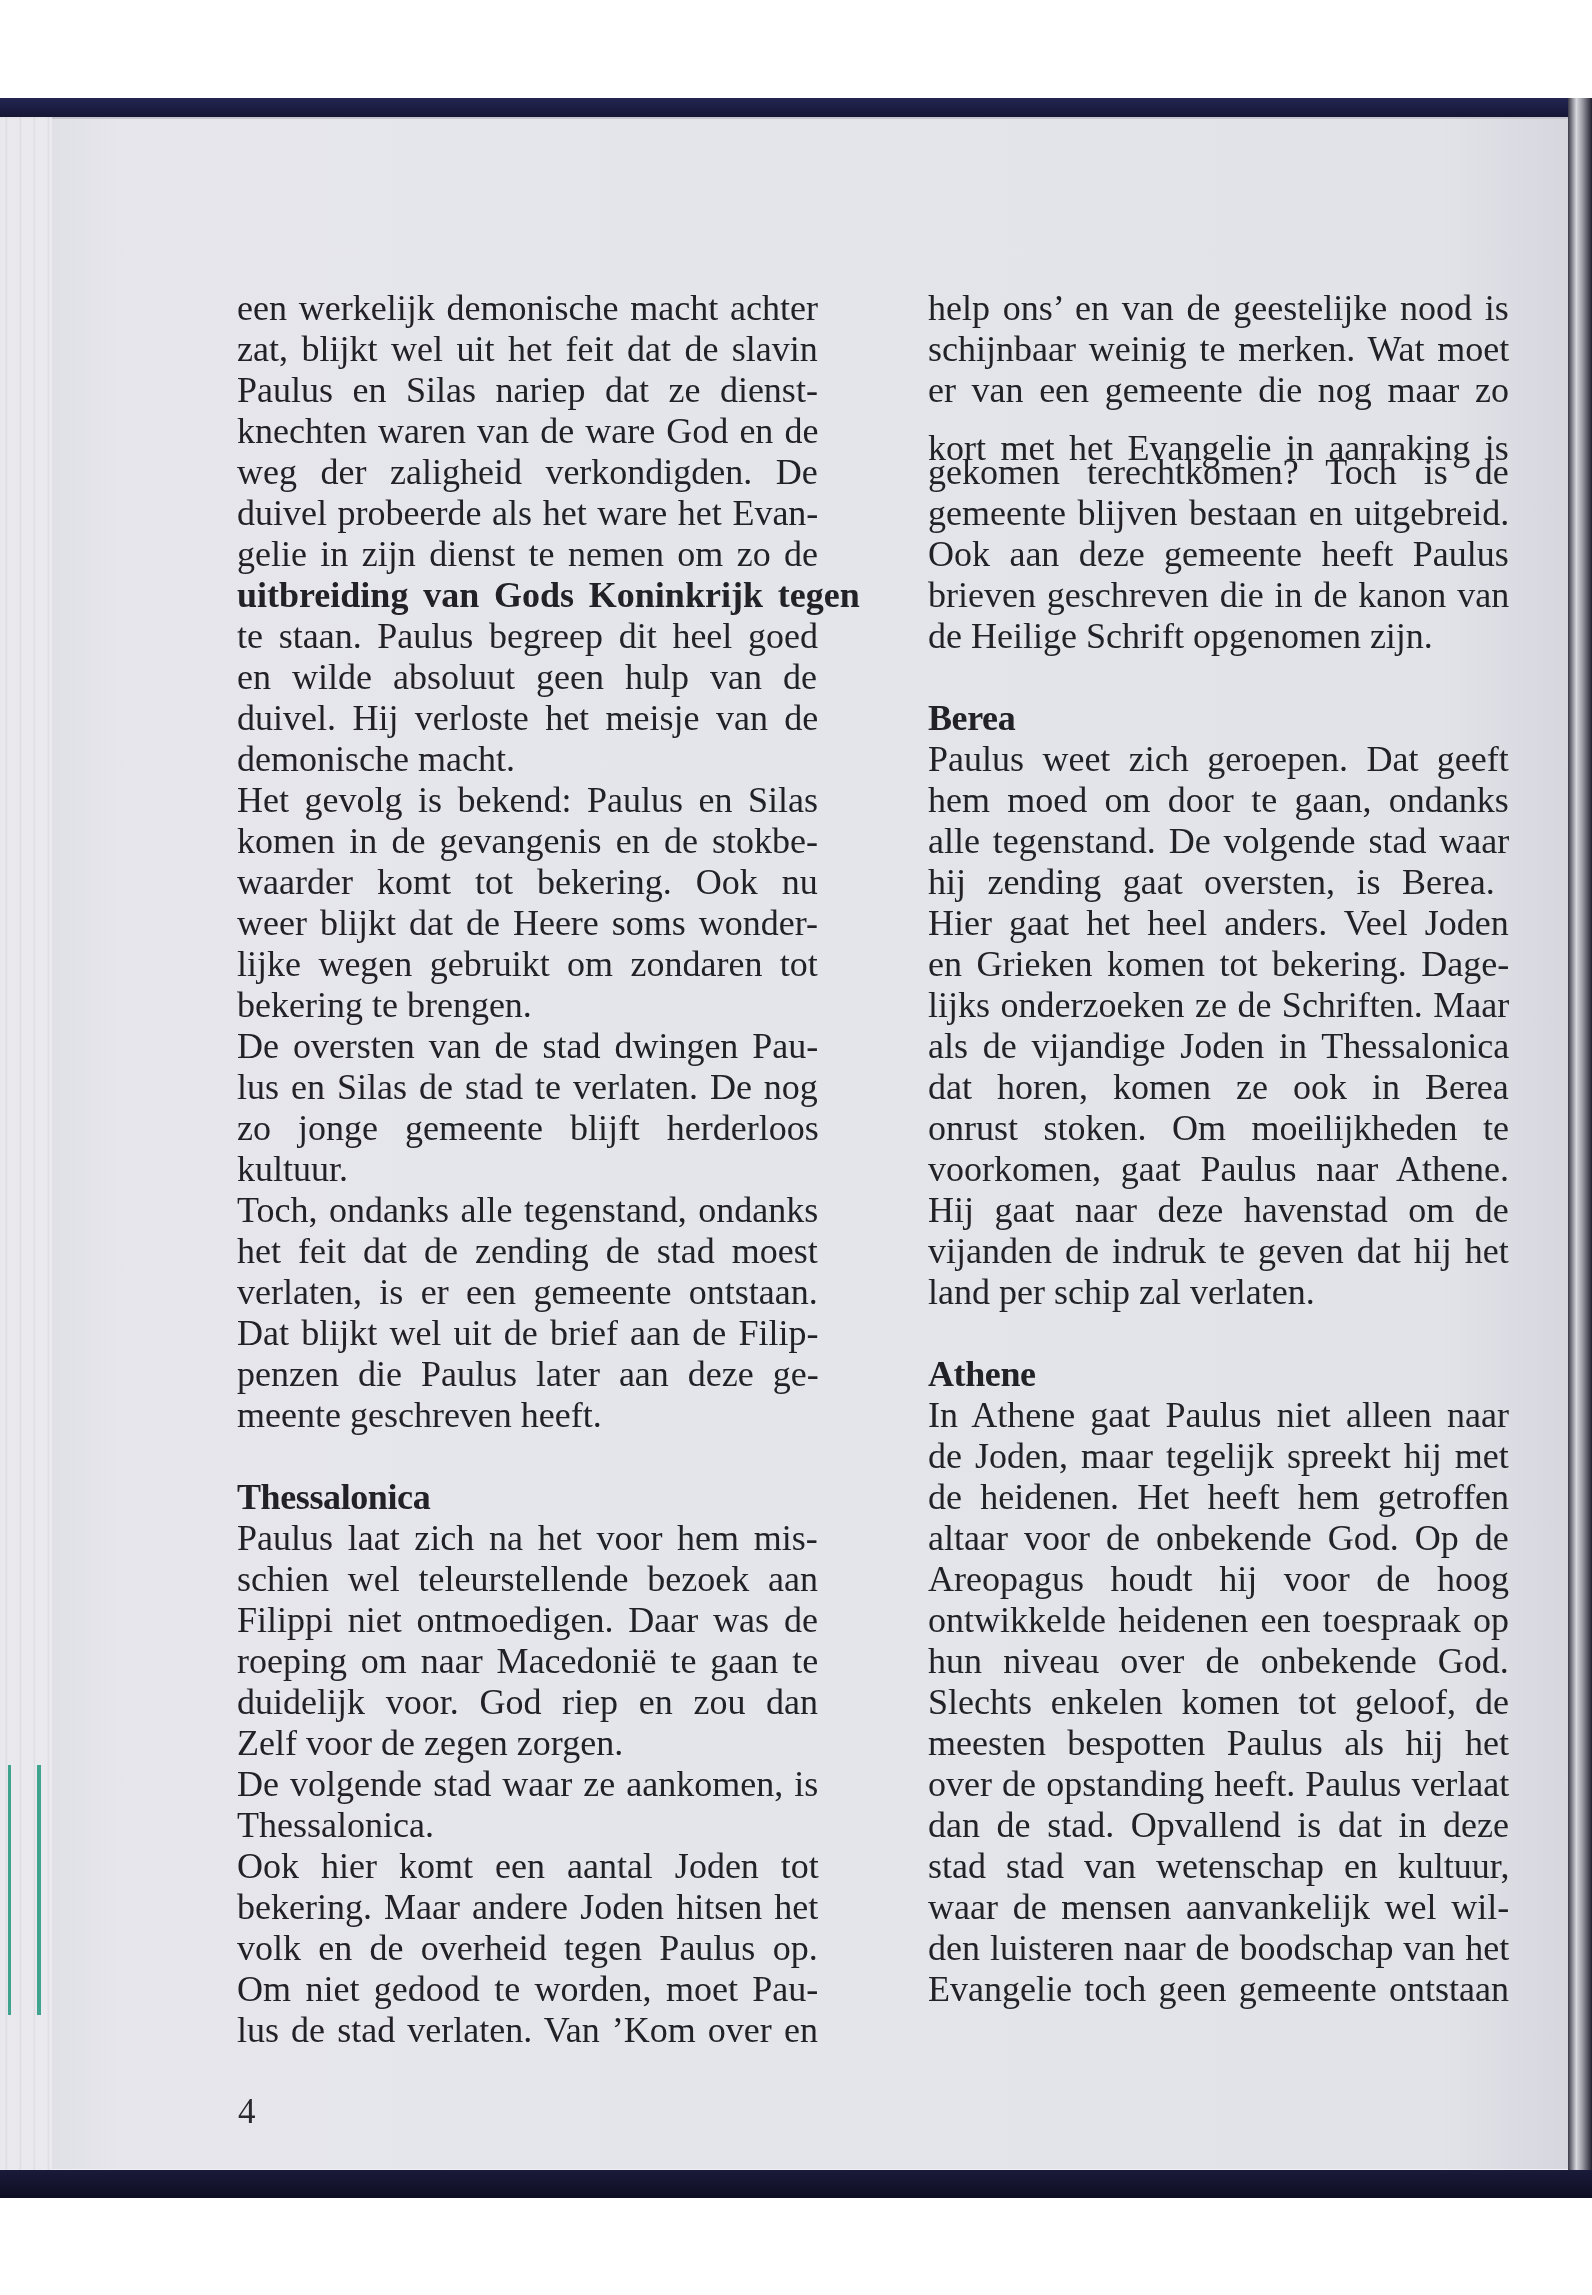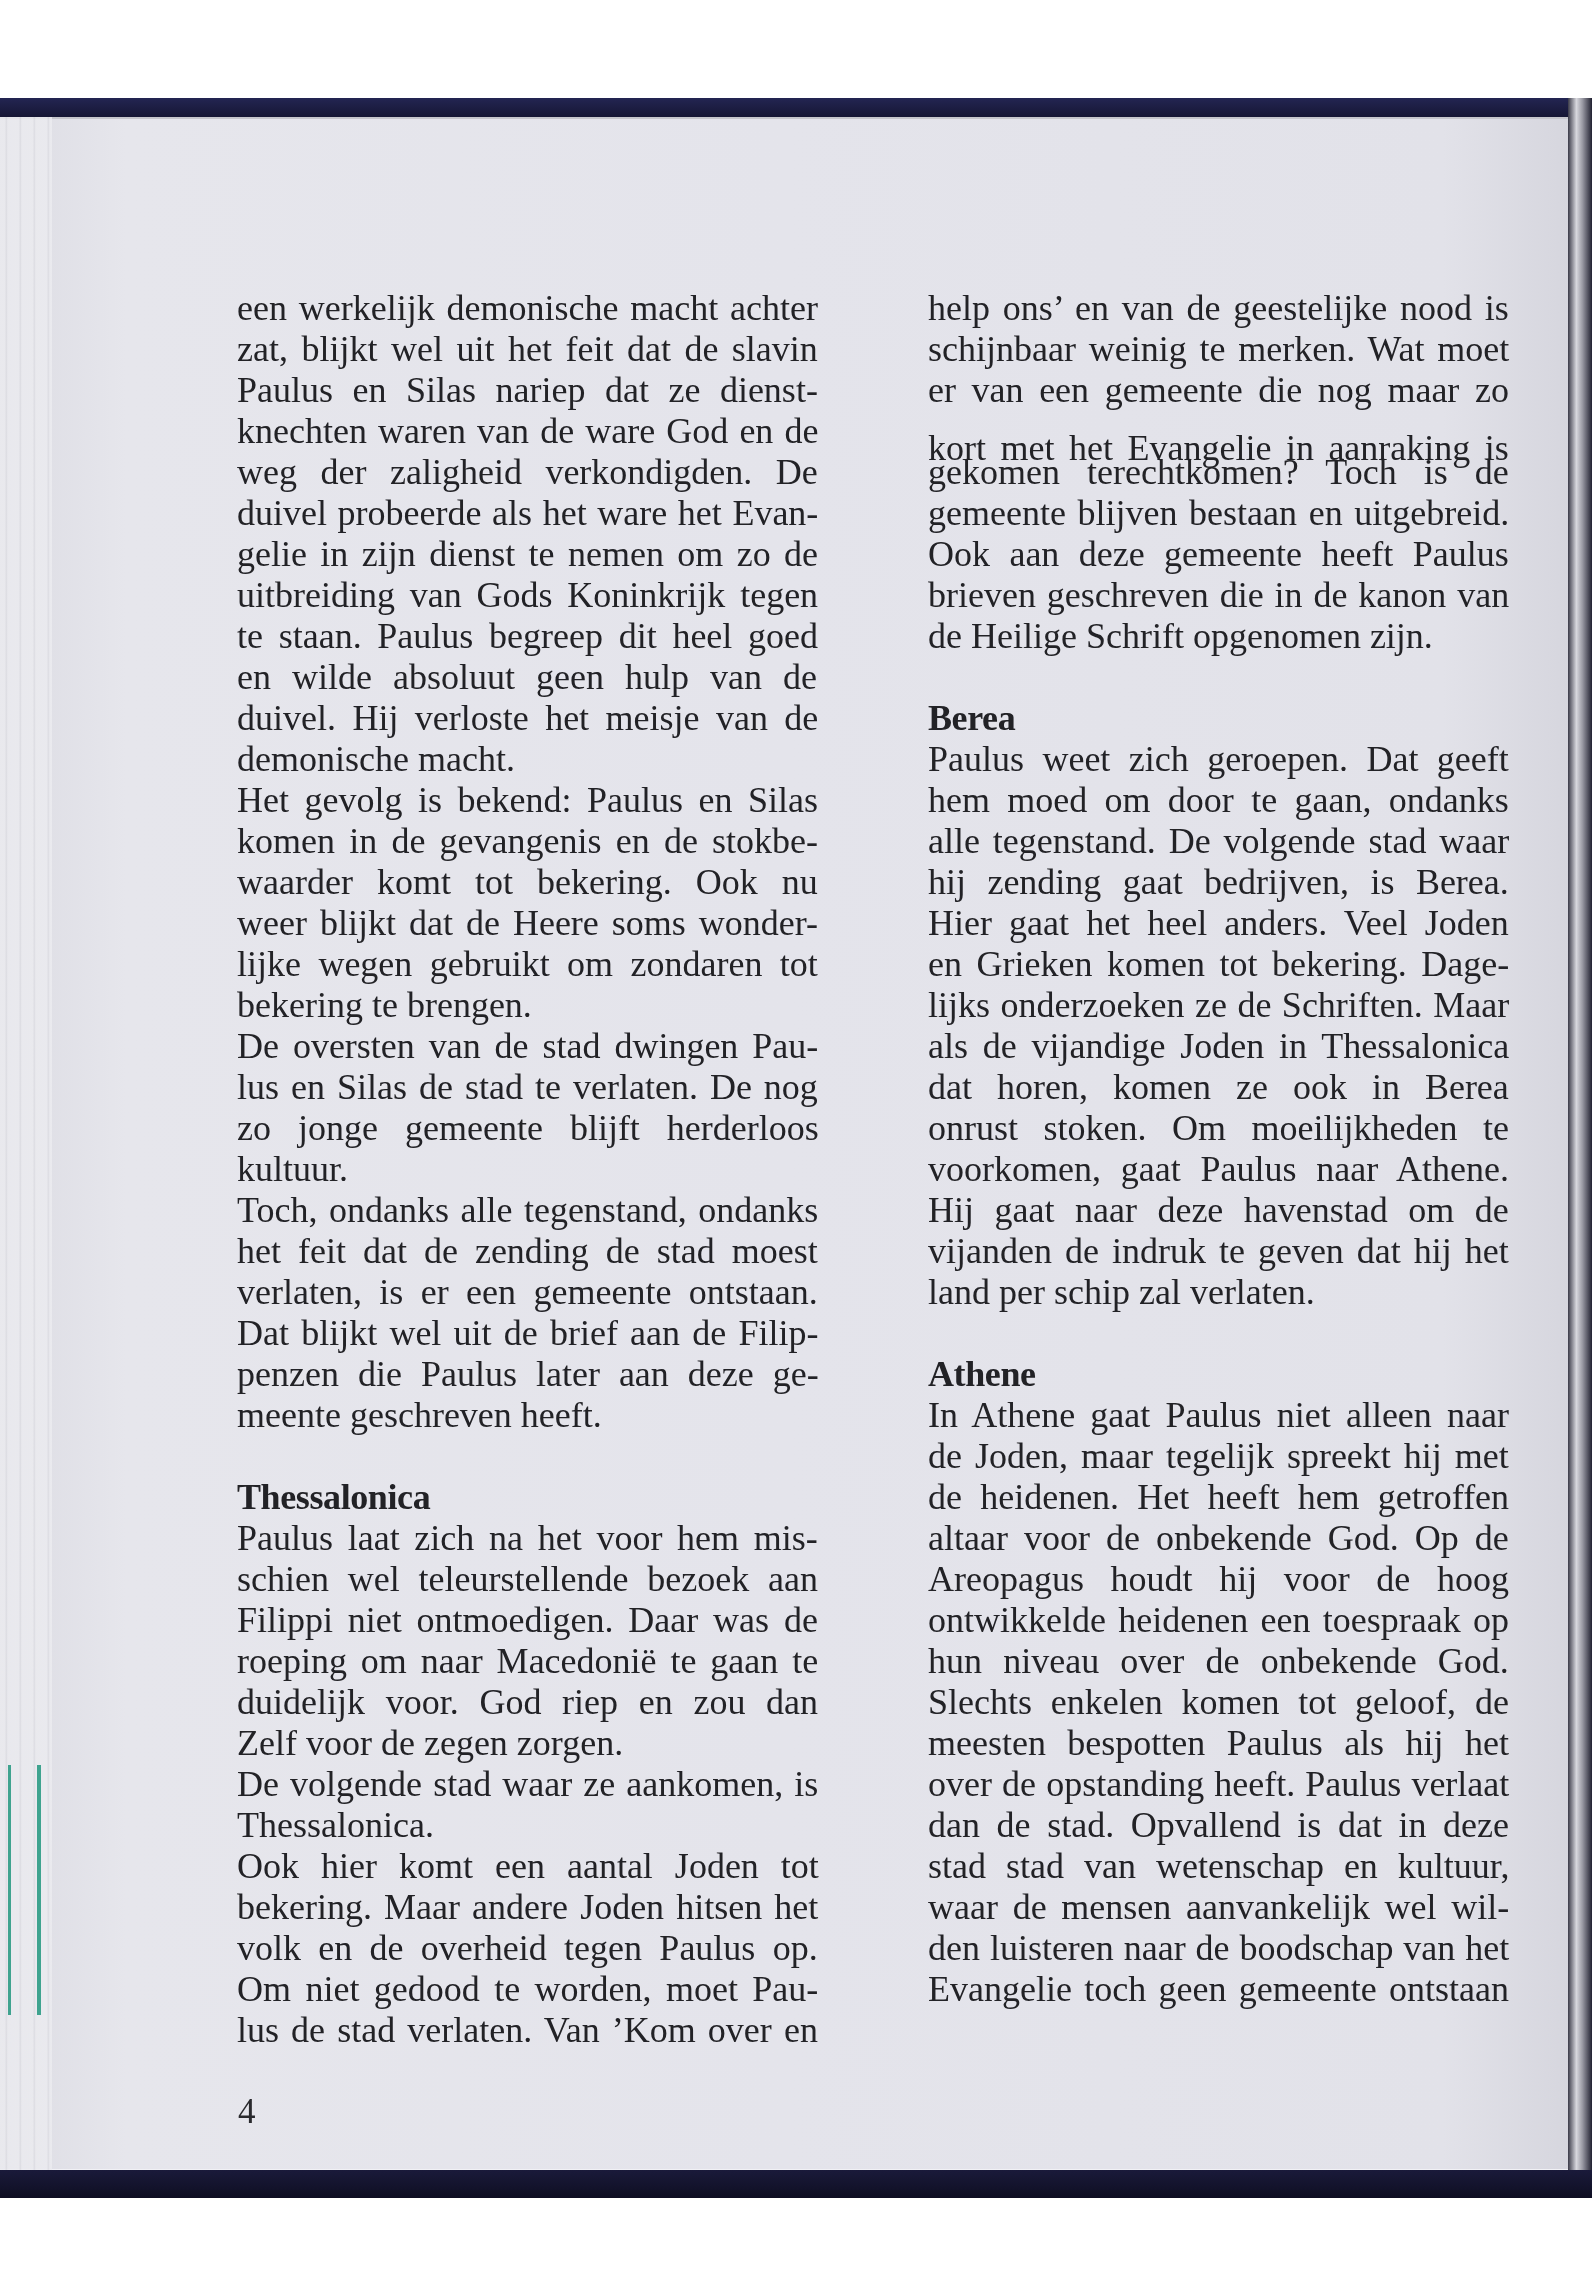--- a/index.html
+++ b/index.html
@@ -119,21 +119,21 @@
 <div class="tab-mark b"></div>
 
 <div class="column left" id="left-col">
     <span class="line" style="white-space: normal;"><span style="white-space: nowrap; display: inline-block; word-spacing: 2.8px;">een werkelijk demonische macht achter</span></span>
     <span class="line" style="white-space: normal;"><span style="white-space: nowrap; display: inline-block; word-spacing: 4.5px;">zat, blijkt wel uit het feit dat de slavin</span></span>
     <span class="line" style="white-space: normal;"><span style="white-space: nowrap; display: inline-block; word-spacing: 10.5px;">Paulus en Silas nariep dat ze dienst-</span></span>
     <span class="line" style="white-space: normal;"><span style="white-space: nowrap; display: inline-block; word-spacing: 2.1px;">knechten waren van de ware God en de</span></span>
     <span class="line" style="white-space: normal;"><span style="white-space: nowrap; display: inline-block; word-spacing: 14.5px;">weg der zaligheid verkondigden. De</span></span>
     <span class="line" style="white-space: normal;"><span style="white-space: nowrap; display: inline-block; word-spacing: 1.6px;">duivel probeerde als het ware het Evan-</span></span>
     <span class="line" style="white-space: normal;"><span style="white-space: nowrap; display: inline-block; word-spacing: 4.4px;">gelie in zijn dienst te nemen om zo de</span></span>
-    <span class="line" style="white-space: normal;"><span style="white-space: nowrap; display: inline-block; word-spacing: 5.8px;">uitbreiding van Gods Koninkrijk tegen</span></span>
+    <span class="line" style="white-space: normal;"><span style="white-space: nowrap; display: inline-block; word-spacing: 5.8px; font-weight: bold;">uitbreiding van Gods Koninkrijk tegen</span></span>
     <span class="line" style="white-space: normal;"><span style="white-space: nowrap; display: inline-block; word-spacing: 6.7px;">te staan. Paulus begreep dit heel goed</span></span>
     <span class="line" style="white-space: normal;"><span style="white-space: nowrap; display: inline-block; word-spacing: 12px;">en wilde absoluut geen hulp van de</span></span>
     <span class="line" style="white-space: normal;"><span style="white-space: nowrap; display: inline-block; word-spacing: 7.4px;">duivel. Hij verloste het meisje van de</span></span>
     <span class="line last">demonische macht.</span>
     <span class="line" style="white-space: normal;"><span style="white-space: nowrap; display: inline-block; word-spacing: 6.5px;">Het gevolg is bekend: Paulus en Silas</span></span>
     <span class="line" style="white-space: normal;"><span style="white-space: nowrap; display: inline-block; word-spacing: 5.2px;">komen in de gevangenis en de stokbe-</span></span>
     <span class="line" style="white-space: normal;"><span style="white-space: nowrap; display: inline-block; word-spacing: 15px;">waarder komt tot bekering. Ook nu</span></span>
     <span class="line" style="white-space: normal;"><span style="white-space: nowrap; display: inline-block; word-spacing: 4px;">weer blijkt dat de Heere soms wonder-</span></span>
     <span class="line" style="white-space: normal;"><span style="white-space: nowrap; display: inline-block; word-spacing: 8.4px;">lijke wegen gebruikt om zondaren tot</span></span>
     <span class="line last">bekering te brengen.</span>
@@ -171,21 +171,21 @@
     <span class="line" style="white-space: normal;"><span style="white-space: nowrap; display: inline-block; word-spacing: 18px;">gekomen terechtkomen? Toch is de</span></span>
     <span class="line" style="white-space: normal;"><span style="white-space: nowrap; display: inline-block; word-spacing: 2.6px;">gemeente blijven bestaan en uitgebreid.</span></span>
     <span class="line" style="white-space: normal;"><span style="white-space: nowrap; display: inline-block; word-spacing: 10.4px;">Ook aan deze gemeente heeft Paulus</span></span>
     <span class="line" style="white-space: normal;"><span style="white-space: nowrap; display: inline-block; word-spacing: 1.9px;">brieven geschreven die in de kanon van</span></span>
     <span class="line last">de Heilige Schrift opgenomen zijn.</span>
     <span class="line blank"></span>
     <span class="line heading">Berea</span>
     <span class="line" style="white-space: normal;"><span style="white-space: nowrap; display: inline-block; word-spacing: 9.4px;">Paulus weet zich geroepen. Dat geeft</span></span>
     <span class="line" style="white-space: normal;"><span style="white-space: nowrap; display: inline-block; word-spacing: 8.3px;">hem moed om door te gaan, ondanks</span></span>
     <span class="line" style="white-space: normal;"><span style="white-space: nowrap; display: inline-block; word-spacing: 3.9px;">alle tegenstand. De volgende stad waar</span></span>
-    <span class="line" style="white-space: normal;"><span style="white-space: nowrap; display: inline-block; word-spacing: 12.4px;">hij zending gaat bedrijven, is Berea.</span></span>
+    <span class="line" style="white-space: normal;"><span style="white-space: nowrap; display: inline-block; word-spacing: 12.4px;">hij zending gaat oversten, is Berea.</span></span>
     <span class="line" style="white-space: normal;"><span style="white-space: nowrap; display: inline-block; word-spacing: 8.1px;">Hier gaat het heel anders. Veel Joden</span></span>
     <span class="line" style="white-space: normal;"><span style="white-space: nowrap; display: inline-block; word-spacing: 5.5px;">en Grieken komen tot bekering. Dage-</span></span>
     <span class="line" style="white-space: normal;"><span style="white-space: nowrap; display: inline-block; word-spacing: 1.5px;">lijks onderzoeken ze de Schriften. Maar</span></span>
     <span class="line" style="white-space: normal;"><span style="white-space: nowrap; display: inline-block; word-spacing: 5.8px;">als de vijandige Joden in Thessalonica</span></span>
     <span class="line" style="white-space: normal;"><span style="white-space: nowrap; display: inline-block; word-spacing: 16px;">dat horen, komen ze ook in Berea</span></span>
     <span class="line" style="white-space: normal;"><span style="white-space: nowrap; display: inline-block; word-spacing: 16.5px;">onrust stoken. Om moeilijkheden te</span></span>
     <span class="line" style="white-space: normal;"><span style="white-space: nowrap; display: inline-block; word-spacing: 10.8px;">voorkomen, gaat Paulus naar Athene.</span></span>
     <span class="line" style="white-space: normal;"><span style="white-space: nowrap; display: inline-block; word-spacing: 11.5px;">Hij gaat naar deze havenstad om de</span></span>
     <span class="line" style="white-space: normal;"><span style="white-space: nowrap; display: inline-block; word-spacing: 4px;">vijanden de indruk te geven dat hij het</span></span>
     <span class="line last">land per schip zal verlaten.</span>

